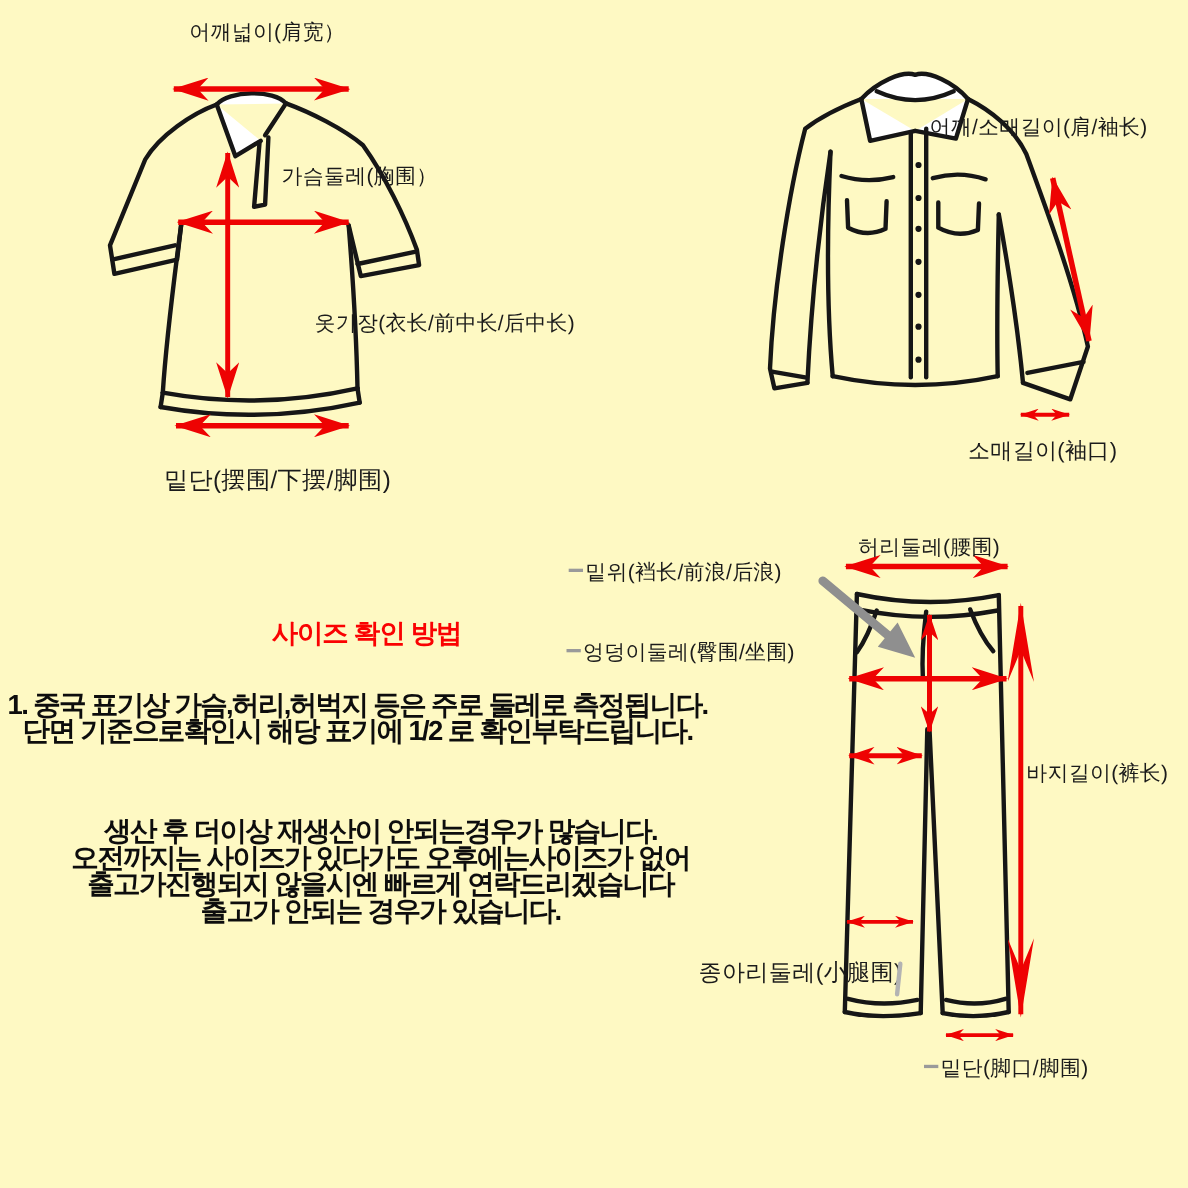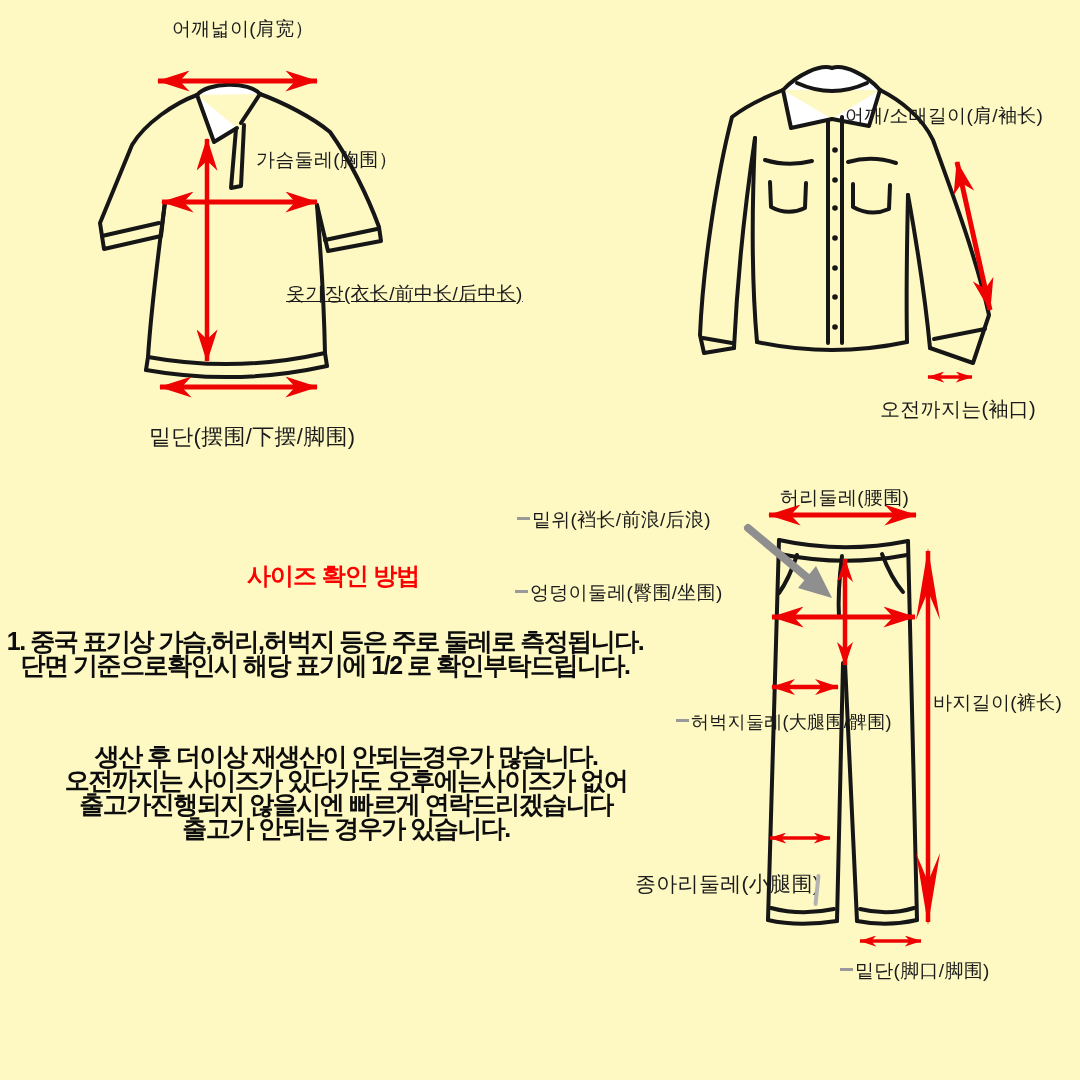--- a/index.html
+++ b/index.html
@@ -10,21 +10,21 @@
   #shirt-svg{left:685px;top:55px;}
   #pants-svg{left:735px;top:495px;}
   .garment{stroke:#161616;stroke-width:4;fill:none;stroke-linecap:round;stroke-linejoin:round;}
   .garment .fill{fill:#ffffff;}
   .arrow{stroke:#ee0202;fill:none;}
   .lbl{position:absolute;font-size:19px;color:#1b1b1b;white-space:nowrap;letter-spacing:.3px;}
   .tick::before{content:"";display:inline-block;width:13px;height:3px;background:#9a9a9a;
         margin:0 2px 5px 0;vertical-align:middle;}
   .lbl-polo-shoulder{left:172px;top:16px;}
   .lbl-polo-chest{left:256px;top:147px;}
-  .lbl-polo-length{left:286px;top:281px;text-decoration:underline;}
+  .lbl-polo-length{left:286px;top:281px;}
   .lbl-polo-hem{left:149px;top:422px;font-size:22px;}
   .lbl-shirt-sleeve{left:845px;top:103px;}
   .lbl-shirt-cuff{left:880px;top:396px;font-size:20px;}
   .lbl-pants-waist{left:780px;top:485px;}
   .lbl-pants-rise{left:517px;top:507px;}
   .lbl-pants-hip{left:515px;top:580px;text-align:right;}
   .lbl-pants-thigh{left:676px;top:710px;font-size:18px;}
   .lbl-pants-length{left:933px;top:690px;}
   .lbl-pants-calf{left:635px;top:870px;font-size:21px;}
   .lbl-pants-hem{left:840px;top:958px;}
@@ -168,26 +168,25 @@
       <line x1="125" y1="446" x2="186" y2="446" stroke-width="3.5" marker-start="url(#m-small)" marker-end="url(#m-small)"></line>
     </g>
   </svg>
 
   <div class="lbl lbl-polo-shoulder">어깨넓이(肩宽）</div>
   <div class="lbl lbl-polo-chest">가슴둘레(胸围）</div>
   <div class="lbl lbl-polo-length">옷기장(衣长/前中长/后中长)</div>
   <div class="lbl lbl-polo-hem">밑단(摆围/下摆/脚围)</div>
 
   <div class="lbl lbl-shirt-sleeve">어깨/소매길이(肩/袖长)</div>
-  <div class="lbl lbl-shirt-cuff">오전까지는(袖口)</div>
+  <div class="lbl lbl-shirt-cuff">소매길이(袖口)</div>
 
   <div class="lbl lbl-pants-waist">허리둘레(腰围)</div>
   <div class="lbl lbl-pants-rise tick">밑위(裆长/前浪/后浪)</div>
   <div class="lbl lbl-pants-hip tick">엉덩이둘레(臀围/坐围)</div>
-  <div class="lbl lbl-pants-thigh tick">허벅지둘레(大腿围/髀围)</div>
   <div class="lbl lbl-pants-length">바지길이(裤长)</div>
   <div class="lbl lbl-pants-calf">종아리둘레(小腿围)</div>
   <div class="lbl lbl-pants-hem tick">밑단(脚口/脚围)</div>
 
   <div class="gray-smudge"></div>
 
   <div class="notice-title">사이즈 확인 방법</div>
 
   <div id="notice-item1" class="notice-block">
     <div>1. 중국 표기상 가슴,허리,허벅지 등은 주로 둘레로 측정됩니다.</div>

